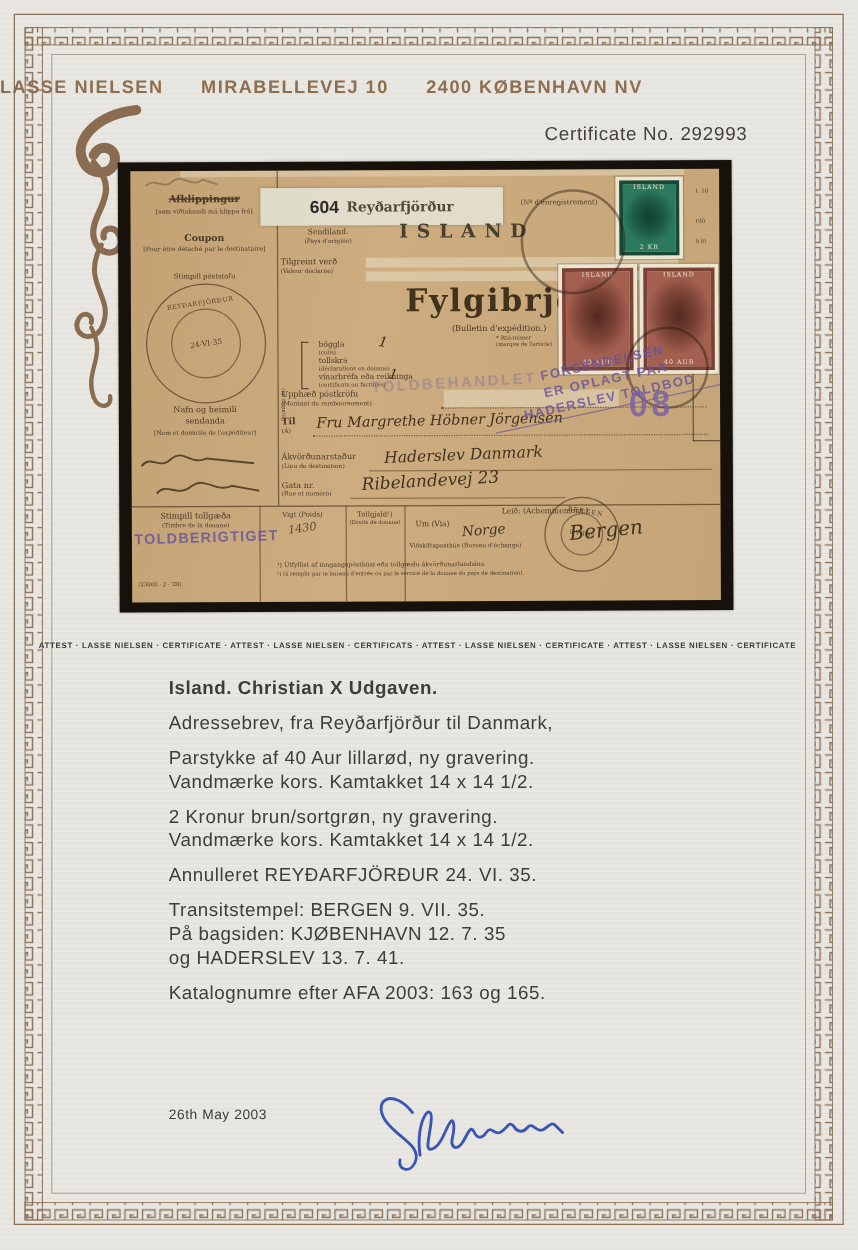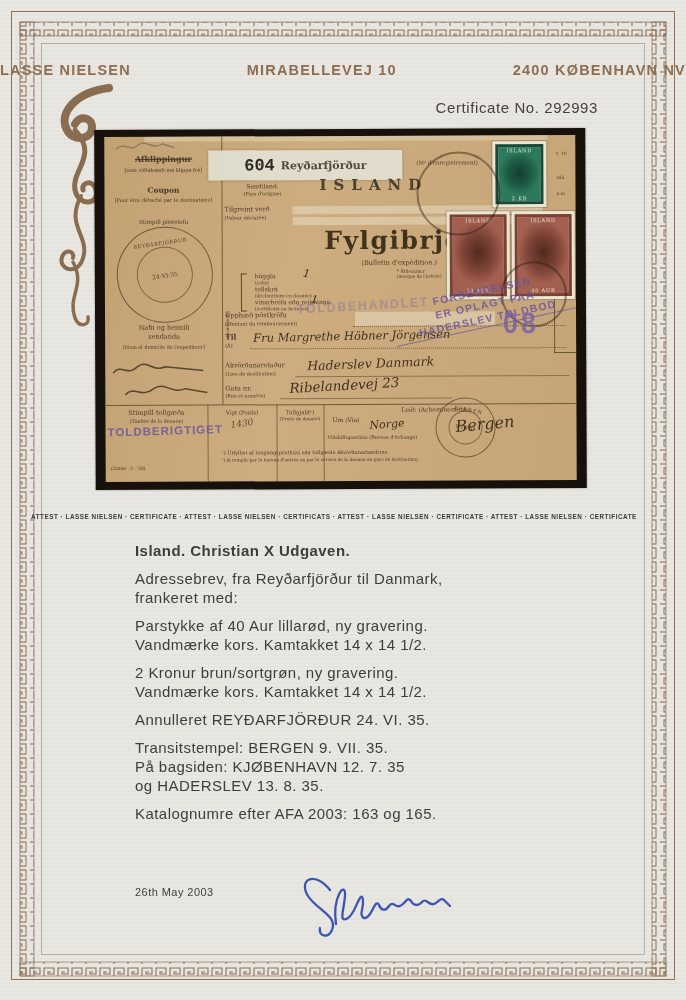--- a/index.html
+++ b/index.html
@@ -3,21 +3,21 @@
 <meta charset="utf-8">
 <style>
   *{margin:0;padding:0;box-sizing:border-box}
   html,body{width:686px;height:1000px}
   body{position:relative;background:#e9e7e2;font-family:"Liberation Sans",sans-serif;overflow:hidden;
        background-image:repeating-linear-gradient(0deg,rgba(0,0,0,.015) 0 2px,rgba(255,255,255,0) 2px 4px)}
   .abs{position:absolute}
   .t{position:absolute;white-space:nowrap;line-height:1.12}
   .ctr{text-align:center}
   
-  .hdr{position:absolute;left:0;right:0;top:62px;display:flex;justify-content:space-between;gap:30px;
+  .hdr{position:absolute;left:0;right:0;top:62px;display:flex;justify-content:flex-start;gap:30px;
        color:#8d6e50;font-weight:bold;font-size:14.5px;letter-spacing:1.2px}
   .certno{position:absolute;left:0;right:88px;top:99px;text-align:right;color:#46413b;font-size:15px;letter-spacing:.6px}
   
   .photo{position:absolute;left:95px;top:129px;width:491px;height:360px;background:#17110c;
          padding:7px 9px 8px 10px;transform:rotate(-.25deg);box-shadow:0 0 2px rgba(0,0,0,.4)}
   .paper{position:relative;width:471px;height:345px;color:#4a3826;font-family:"DejaVu Serif",serif;
          background:linear-gradient(100deg,#c2a173,#cdad80 40%,#c5a577);overflow:hidden}
   .topstrip{position:absolute;left:40px;top:0;right:28px;height:5px;background:rgba(226,212,182,.55)}
   .vline{position:absolute;left:117px;top:0;height:268px;border-left:1px solid rgba(96,74,46,.8)}
   .btop{position:absolute;left:0;right:0;top:268px;border-top:1px solid rgba(96,74,46,.85)}
@@ -122,21 +122,21 @@
     </div>
     <div class="t f65 ctr" style="left:6px;top:188px;width:106px">Nafn og heimili</div>
     <div class="t f65 ctr" style="left:6px;top:197px;width:106px">sendanda</div>
     <div class="t f48 ctr" style="left:2px;top:208px;width:114px;white-space:normal">[Nom et domicile de l'expéditeur]</div>
     <svg class="abs" width="112" height="48" style="left:2px;top:222px">
       <path d="M6 14 C 14 4, 20 18, 30 8 C 40 0, 46 14, 58 8 L 96 12" fill="none" stroke="rgba(52,38,22,.75)" stroke-width="1.5"></path>
       <path d="M18 36 C 26 26, 34 40, 46 30 C 58 22, 64 36, 78 30 L 100 34" fill="none" stroke="rgba(52,38,22,.75)" stroke-width="1.5"></path>
     </svg>
 
     <div class="label604">
-      <span style="font-size:17px;font-weight:bold;color:#2e2a25;font-family:Liberation Mono, monospace">604</span>
+      <span style="font-size:14px;font-weight:bold;color:#2e2a25;font-family:Liberation Sans, sans-serif">604</span>
       <span style="font-size:11px;font-weight:bold;color:#52493c;font-family:'DejaVu Serif',serif">Reyðarfjörður</span>
     </div>
     <div class="t f55" style="left:312px;top:24px">(Nº d'enregistrement)</div>
 
     <div class="t f6 ctr" style="left:128px;top:47px;width:60px">Sendiland.</div>
     <div class="t f48 ctr" style="left:128px;top:55px;width:60px">(Pays d'origine)</div>
     <div class="t" style="left:215px;top:41px;font-size:15px;font-weight:bold;letter-spacing:7px;color:#494030">ISLAND</div>
 
     <div class="t f65" style="left:120px;top:70px">Tilgreint verð</div>
     <div class="t f48" style="left:120px;top:79px">(Valeur déclarée)</div>
@@ -245,29 +245,28 @@
     <div class="corner1"></div>
     <div class="corner2"></div>
   </div>
 </div>
 
 <div class="attest">ATTEST · LASSE NIELSEN · CERTIFICATE · ATTEST · LASSE NIELSEN · CERTIFICATS · ATTEST · LASSE NIELSEN · CERTIFICATE · ATTEST · LASSE NIELSEN · CERTIFICATE</div>
 
 <div class="desc">
   <div class="b">Island. Christian X Udgaven.</div>
   <div class="gap">Adressebrev, fra Reyðarfjörður til Danmark,</div>
-  <div>frankeret med:</div>
   <div class="gap">Parstykke af 40 Aur lillarød, ny gravering.</div>
   <div>Vandmærke kors. Kamtakket 14 x 14 1/2.</div>
   <div class="gap">2 Kronur brun/sortgrøn, ny gravering.</div>
   <div>Vandmærke kors. Kamtakket 14 x 14 1/2.</div>
   <div class="gap">Annulleret REYÐARFJÖRÐUR 24. VI. 35.</div>
   <div class="gap">Transitstempel: BERGEN 9. VII. 35.</div>
   <div>På bagsiden: KJØBENHAVN 12. 7. 35</div>
-  <div>og HADERSLEV 13. 8. 35.</div>
+  <div>og HADERSLEV 13. 7. 41.</div>
   <div class="gap">Katalognumre efter AFA 2003: 163 og 165.</div>
 </div>
 
 <div class="datewrap">26th May 2003</div>
 <svg class="abs" width="190" height="80" style="left:290px;top:866px" viewBox="0 0 190 80">
   <g fill="none" stroke="#3b55b4" stroke-width="2.3" stroke-linecap="round">
     <path d="M40 24 C 24 4, 8 14, 18 30 C 27 44, 48 50, 42 64 C 38 73, 28 70, 30 62"></path>
     <path d="M46 58 C 42 30, 56 14, 55 30 C 54 44, 48 58, 58 52 C 64 48, 66 38, 70 32 C 73 27, 74 36, 72 44 C 70 52, 75 55, 80 48 C 84 42, 86 34, 89 39 C 91 44, 95 46, 99 40 C 103 34, 105 42, 110 40 C 116 37, 117 30, 121 35 C 123 39, 128 41, 132 36 C 136 31, 139 40, 144 38 C 149 36, 151 30, 155 35 L 160 40"></path>
   </g>
 </svg>

